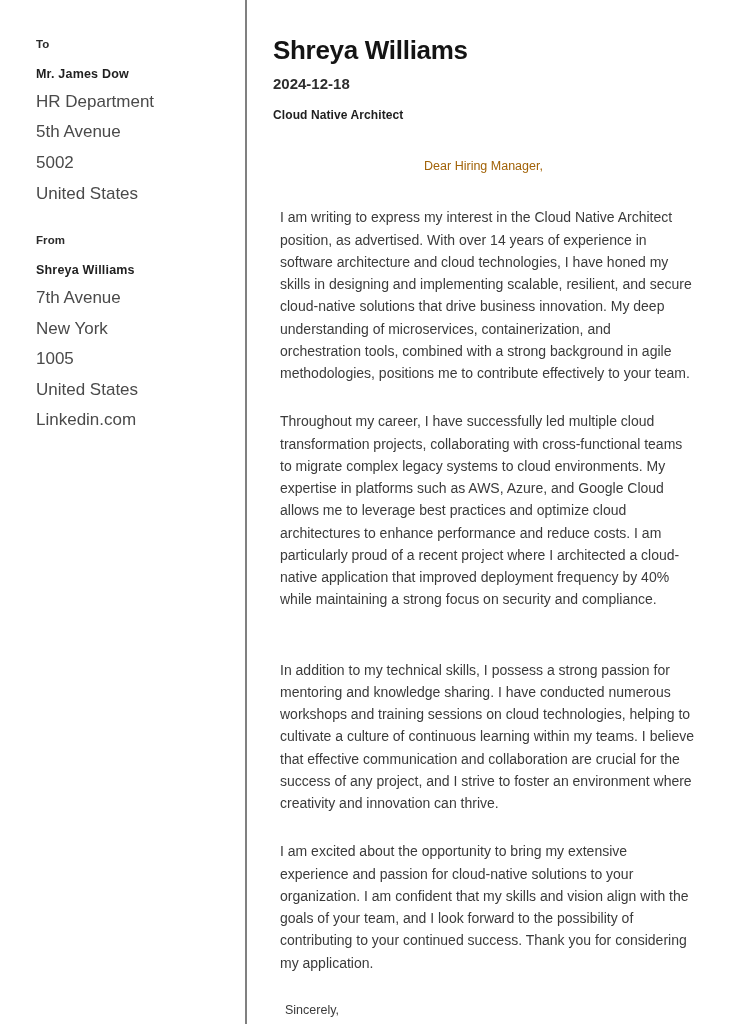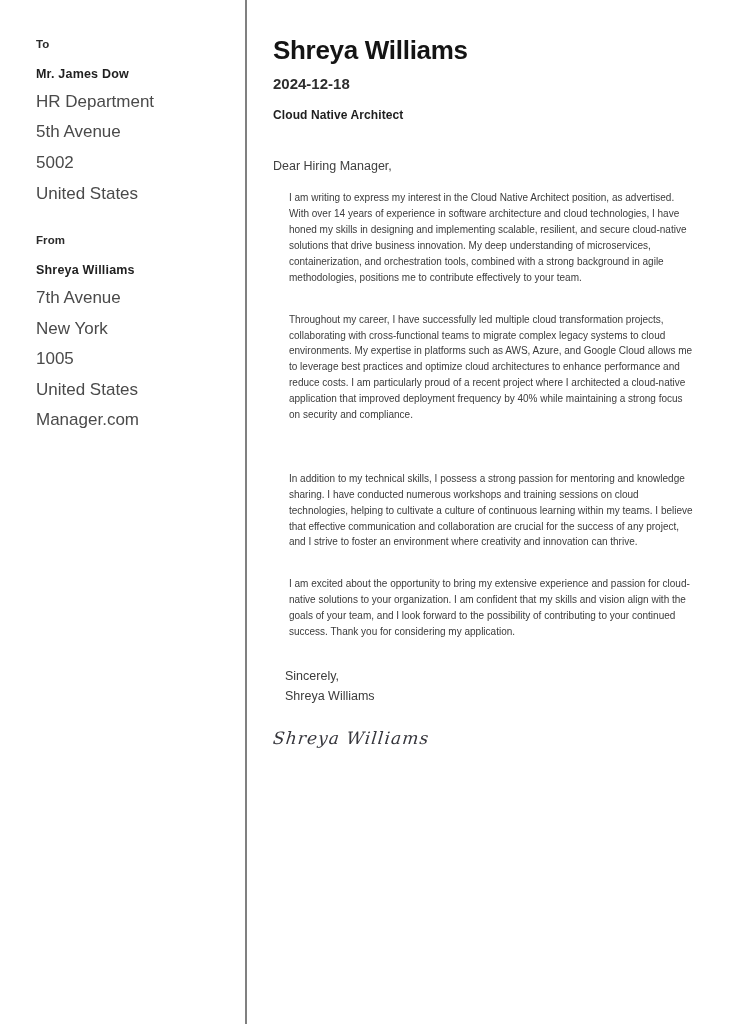--- a/index.html
+++ b/index.html
@@ -91,29 +91,30 @@
   .letter-role {
     font-size: 12px;
     font-weight: bold;
     color: #1f1f1f;
     margin: 0 0 34px 0;
     line-height: 1.2;
     letter-spacing: 0.1px;
   }
   .salutation {
     font-size: 12.5px;
-    color: #404040;
-    margin: 0 0 14px 0;
+    color: #a16207;
+    margin: 0 0 30px 0;
     line-height: 1.6;
+    text-align: center;
   }
   .para {
-    font-size: 10px;
+    font-size: 14px;
     color: #3b3b3b;
     line-height: 1.59;
-    margin: 0 0 26px 16px;
+    margin: 0 0 26px 7px;
     text-align: left;
   }
   .para.gap-extra { margin-bottom: 48px; }
 
   .closing {
     font-size: 12.5px;
     color: #3b3b3b;
     line-height: 1.6;
     margin: 12px;
   }
@@ -147,21 +148,21 @@
       <div class="side-line">United States</div>
     </section>
 
     <section class="block-from">
       <div class="side-label">From</div>
       <div class="side-name">Shreya  Williams</div>
       <div class="side-line">7th Avenue</div>
       <div class="side-line">New York</div>
       <div class="side-line">1005</div>
       <div class="side-line">United States</div>
-      <div class="side-line">Manager.com</div>
+      <div class="side-line">Linkedin.com</div>
     </section>
 
     <div class="divider"></div>
   </aside>
 
   <main class="main">
 
     <h1 class="letter-name">Shreya Williams</h1>
     <div class="letter-date">2024-12-18</div>
     <div class="letter-role">Cloud Native Architect</div>

